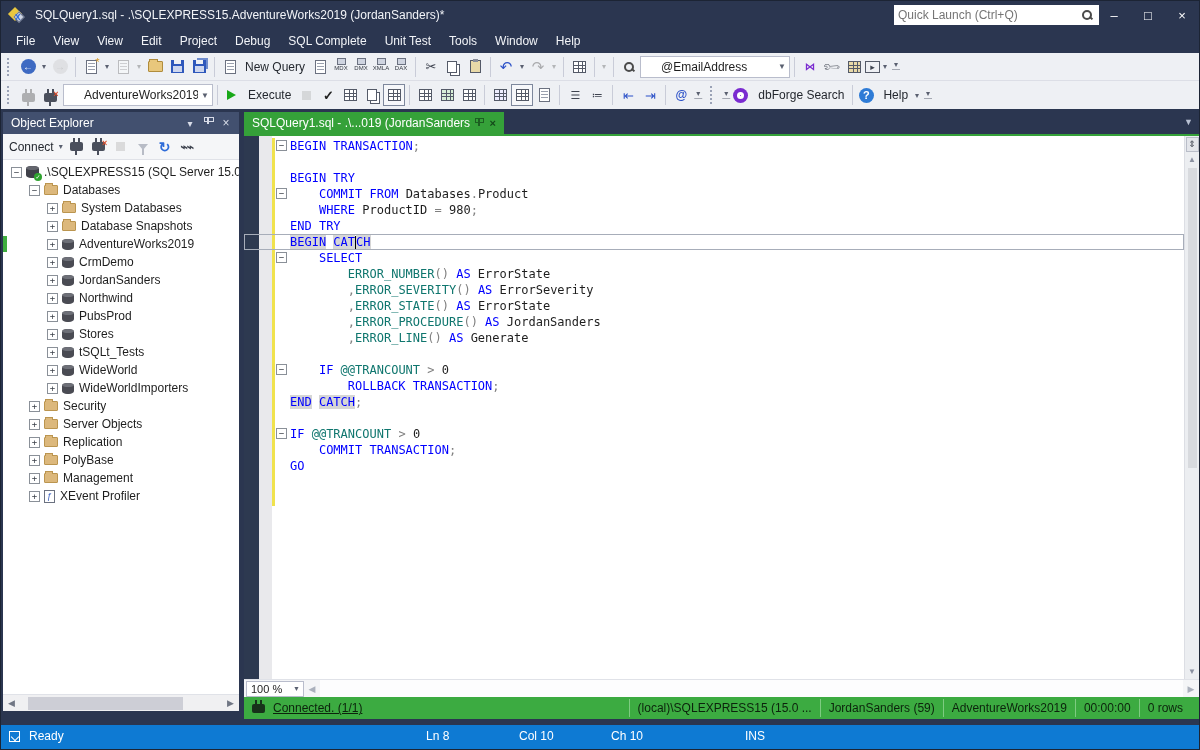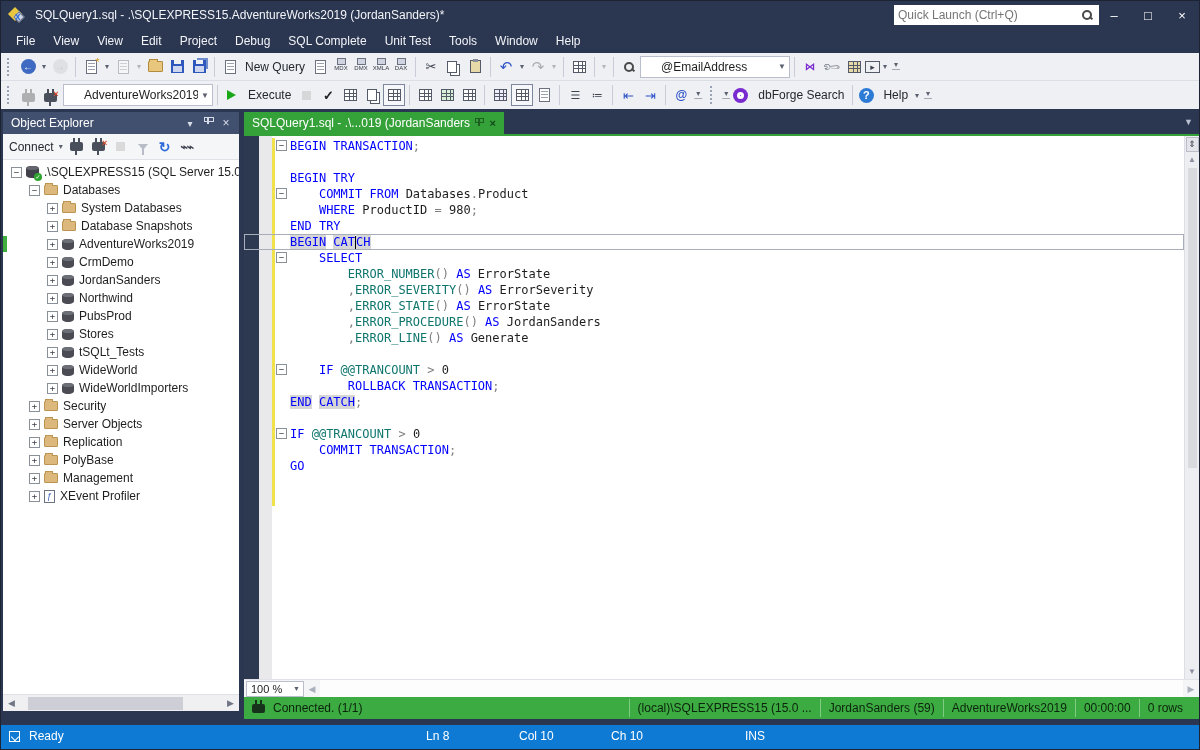--- a/index.html
+++ b/index.html
@@ -146,21 +146,21 @@
   .ed-bottom { height:18px; display:flex; align-items:center; background:#f4f5f7; border-top:1px solid #e0e2e8; }
   .zoom-combo { width:58px; height:16px; margin-left:2px; background:#fff; border:1px solid #b9bdcc; display:flex; align-items:center; font-size:11px; }
   .zoom-combo .val { flex:1; padding-left:4px; }
   .zoom-combo .dd { width:13px; font-size:7px; color:#5a6070; text-align:center; }
   .ed-hs-arrow { width:16px; text-align:center; color:#aab0bc; font-size:9px; }
   .ed-hs-track { flex:1; height:100%; background:#fdfdfe; }
   
   .qstatus { height:22px; background:#3cab41; display:flex; align-items:center; color:#0c230c; font-size:12px; padding:0 8px; }
   .qs-plug { width:13px; height:9px; background:#17321a; border-radius:2px; position:relative; margin-right:8px; }
   .qs-plug::before { content:""; position:absolute; top:-4px; left:3px; width:2px; height:4px; background:#17321a; box-shadow:5px 0 0 #17321a; }
-  .qs-connected { flex:1; }
+  .qs-connected { flex:1;text-decoration:underline; }
   .qs-item { border-left:1px solid #7ecb81; padding:2px 8px; white-space:nowrap; }
 
   
   .statusbar { position:absolute; left:0; right:0; bottom:0; height:24px; background:#0e7ad3; color:#fff; font-size:12px; }
   .sb-item { position:absolute; top:4px; white-space:nowrap; }
   .sb-ico { position:absolute; left:8px; top:6px; width:11px; height:11px; border:1px solid #fff; background:transparent; }
   .sb-ico::before { content:""; position:absolute; left:2px; top:2px; width:5px; height:5px; border-left:1px solid #fff; border-bottom:1px solid #fff; transform:rotate(-45deg); }
 </style>
 </head>
 <body>

